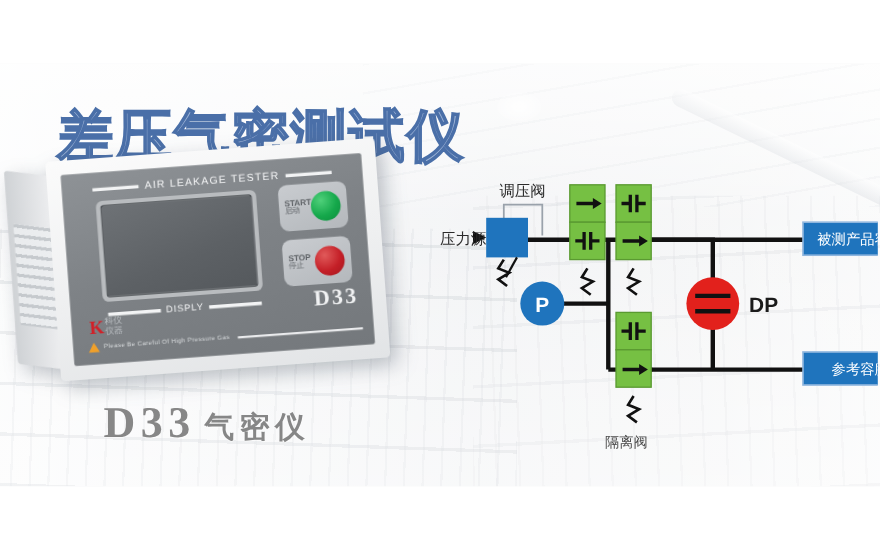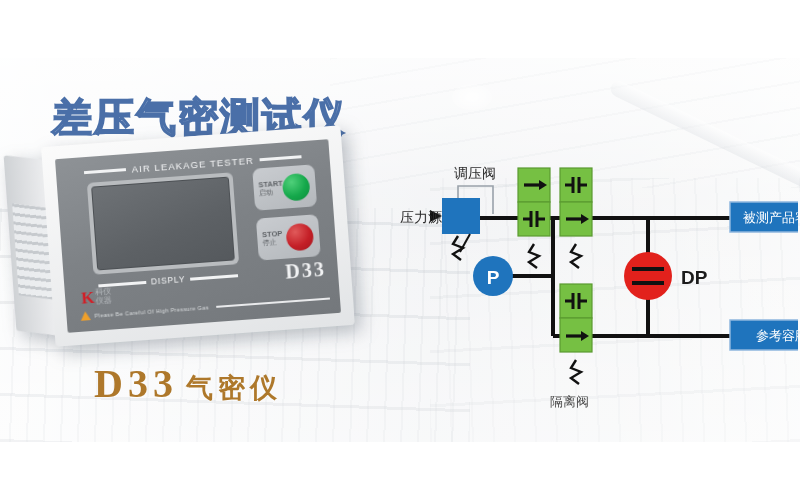--- a/index.html
+++ b/index.html
@@ -103,36 +103,36 @@
     font-weight: bold;
     color: #9db3d6;
     letter-spacing: 2px;
     white-space: nowrap;
     -webkit-text-stroke: 1.6px #4a6fa8;
     text-shadow: 0 1px 0 rgba(255,255,255,0.45);
   }
   #title-left {
     left: 52px;
     top: 32px;
-    font-size: 40px;
+    font-size: 51px;
   }
   #title-right {
     left: 522px;
     top: 32px;
     font-size: 36px;
   }
 
   .subtitle {
     position: absolute;
     left: 94px;
     top: 302px;
     white-space: nowrap;
     font-family: "Liberation Serif", "DejaVu Serif", serif;
     font-weight: bold;
-    color: #a16207;
+    color: #737373;
     opacity: 0.85;
     text-shadow: 0 1px 1px rgba(255,255,255,0.7);
   }
   .subtitle .big { font-size: 40px; letter-spacing: 5px; }
   .subtitle .small { font-size: 27px; letter-spacing: 5px; margin-left: 8px; }
 
   
   .device {
     position: absolute;
     left: 48px;

